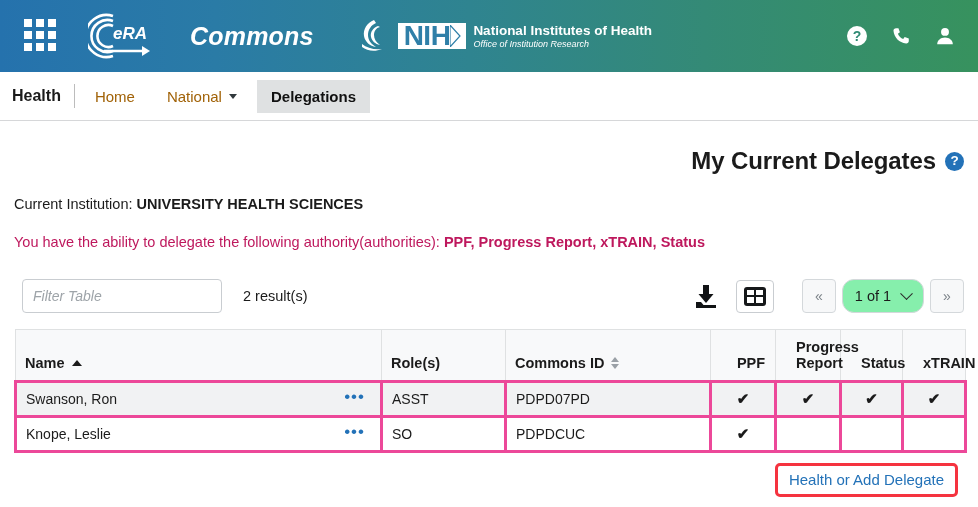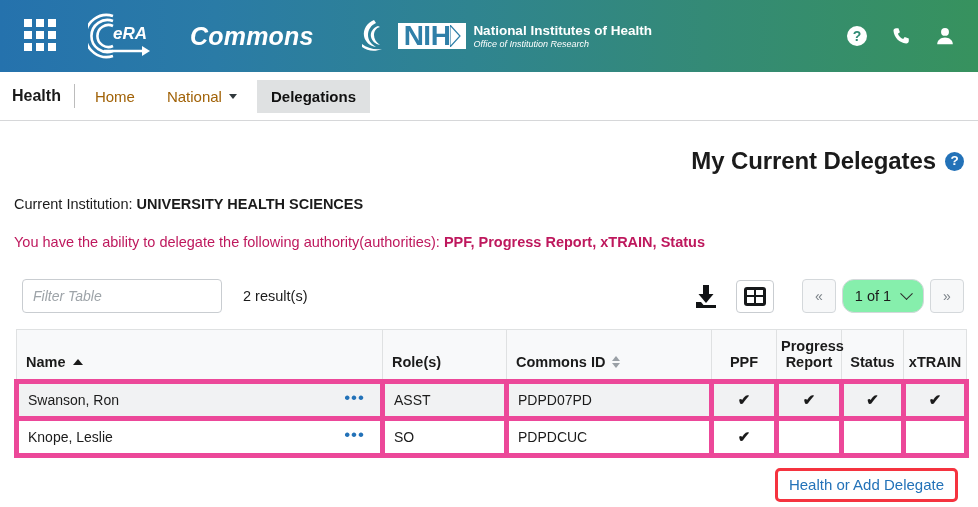--- a/index.html
+++ b/index.html
@@ -243,21 +243,21 @@
     border: 1px solid #dfe1e2;
     border-bottom: 2px solid #1b1b1b;
     font-weight: bold;
     font-size: 14.5px;
     color: #1b1b1b;
     vertical-align: bottom;
     padding: 8px 9px 9px 9px;
     height: 52px;
     text-align: right;
   }
-  table.delegates thead th.ctr { text-align: center; padding-left: 4px; padding-right: 4px; }
+  table.delegates thead th.ctr { text-align: center; padding-left: 20px; padding-right: 4px; }
   .th-inner { display: flex; align-items: center; gap: 7px; }
   .sort-asc {
     width: 0; height: 0;
     border-left: 5px solid transparent;
     border-right: 5px solid transparent;
     border-bottom: 6px solid #1b1b1b;
     display: inline-block;
   }
   .sort-both { display: inline-flex; flex-direction: column; gap: 2px; }
   .sort-both i.up {
@@ -267,21 +267,21 @@
     border-bottom: 5px solid #9aa0a6;
   }
   .sort-both i.dn {
     width: 0; height: 0;
     border-left: 4.5px solid transparent;
     border-right: 4.5px solid transparent;
     border-top: 5px solid #9aa0a6;
   }
 
   table.delegates tbody td {
-    border: 5px solid #ec4899;
+    border: 3px solid #ec4899;
     padding: 7px 9px;
     height: 29px;
     color: #1b1b1b;
     font-size: 14px;
   }
   table.delegates tbody tr.alt td { background: #f1f2f3; }
   table.delegates tbody tr td.ctr { text-align: center; }
   .name-cell { display: flex; align-items: center; }
   .name-cell .nm { flex: 1; }
   .kebab {

